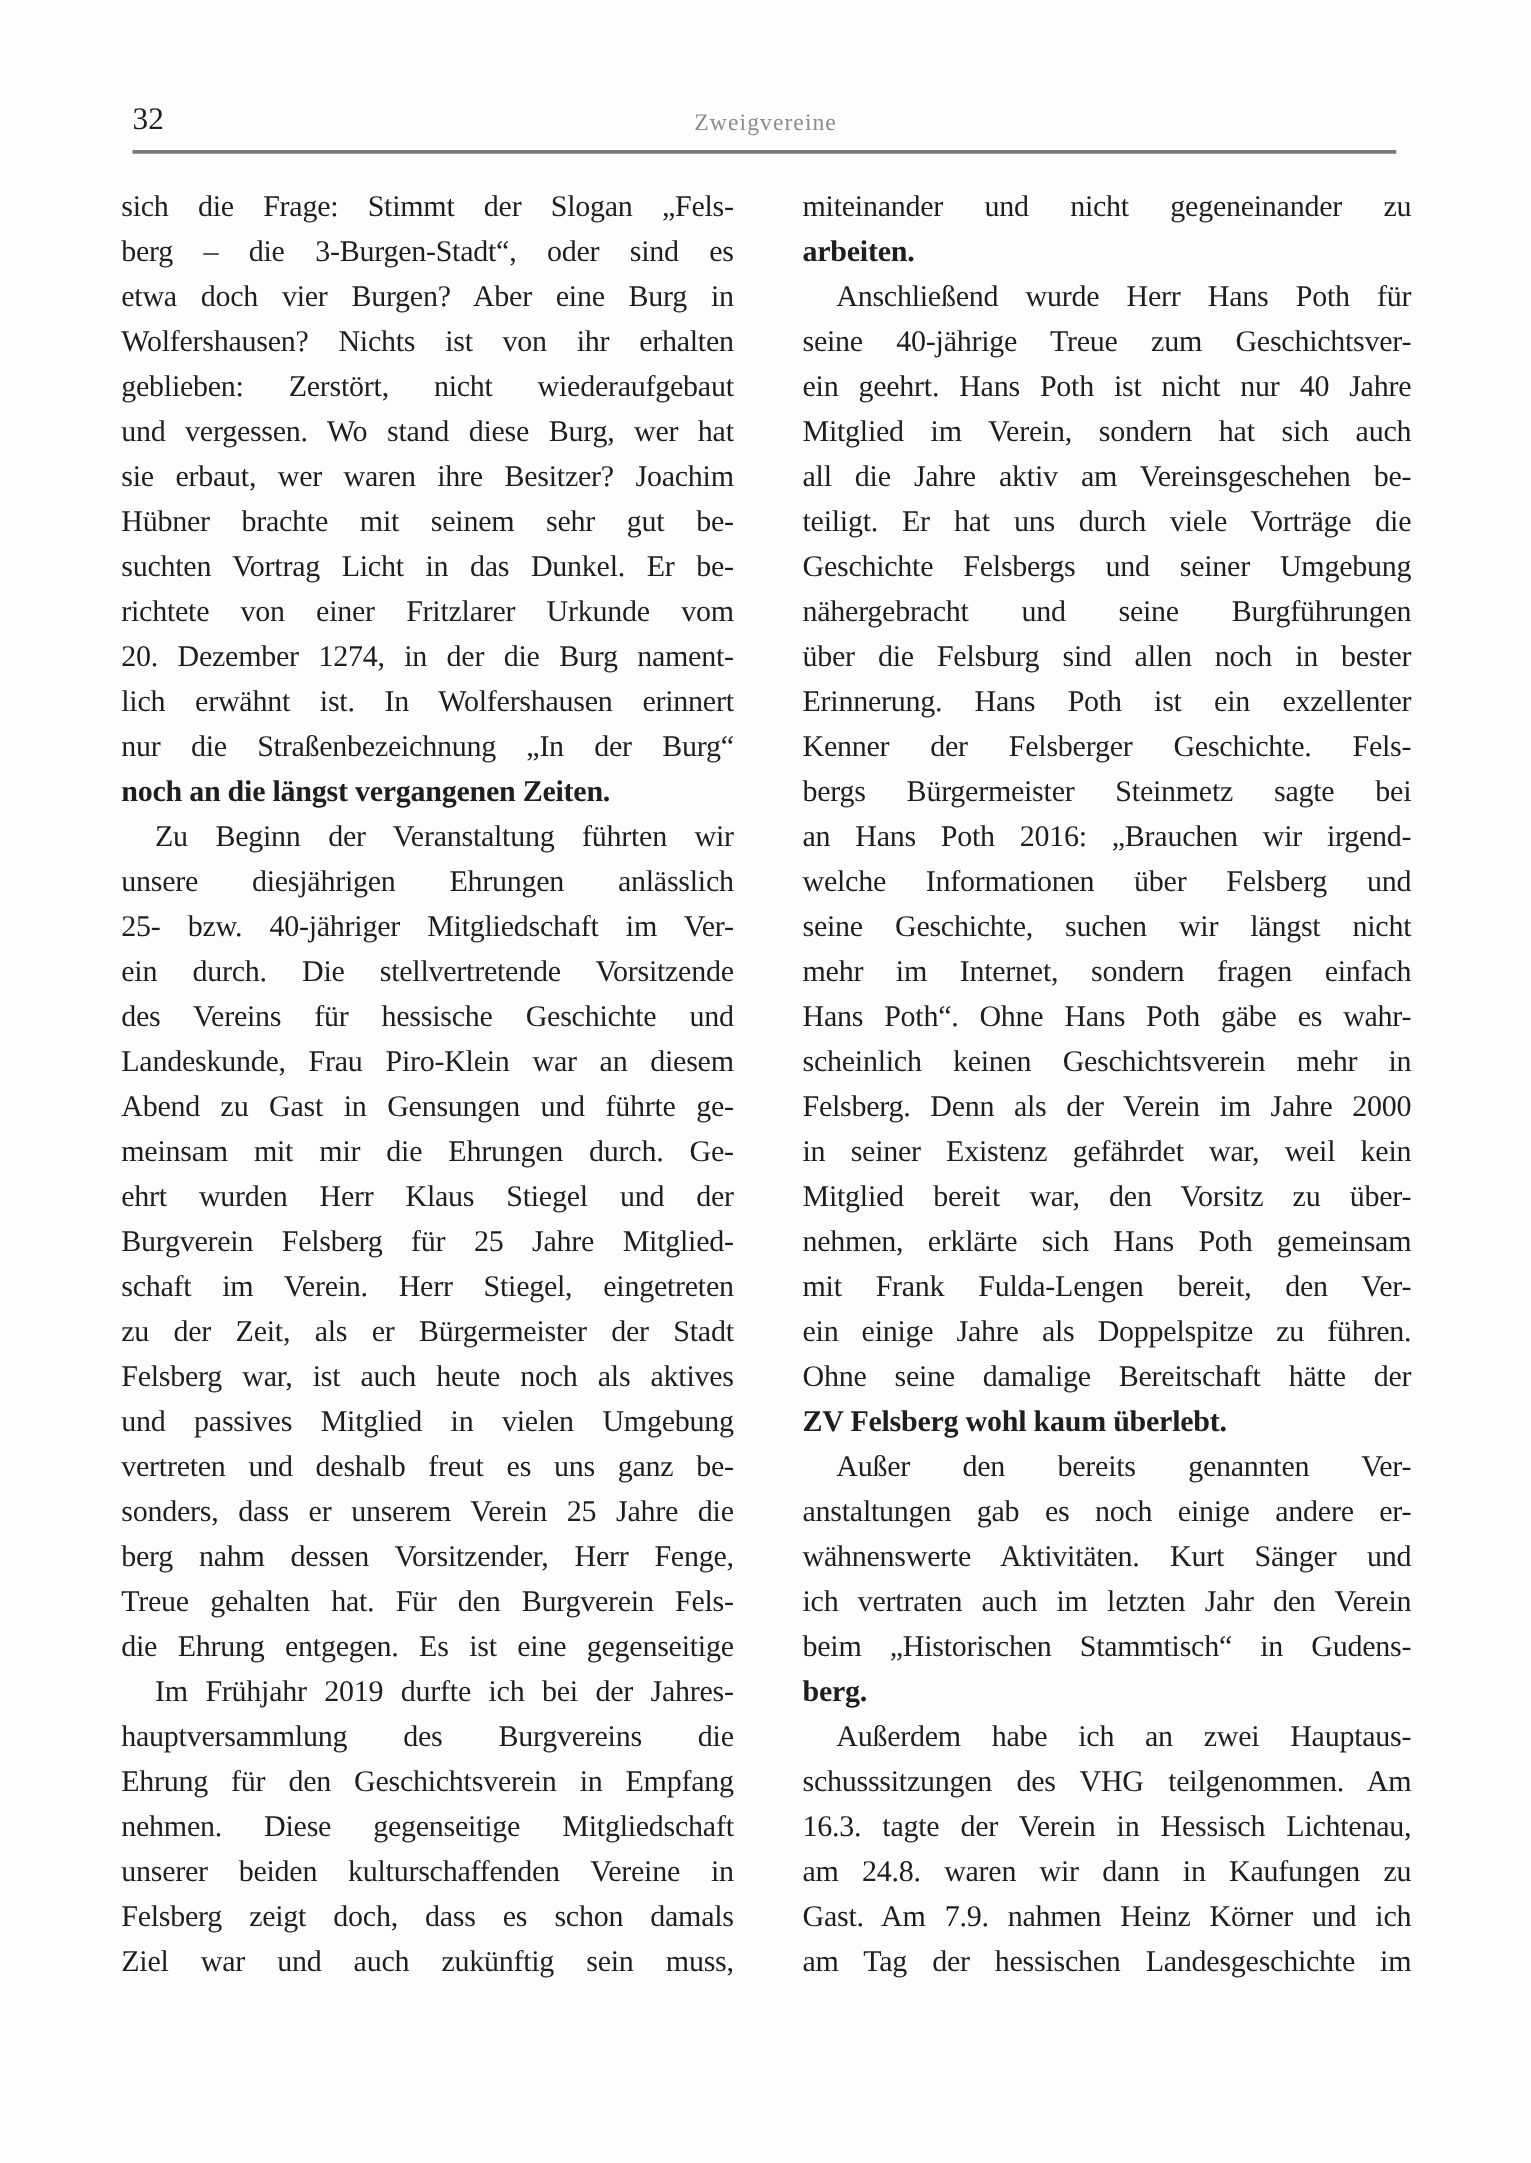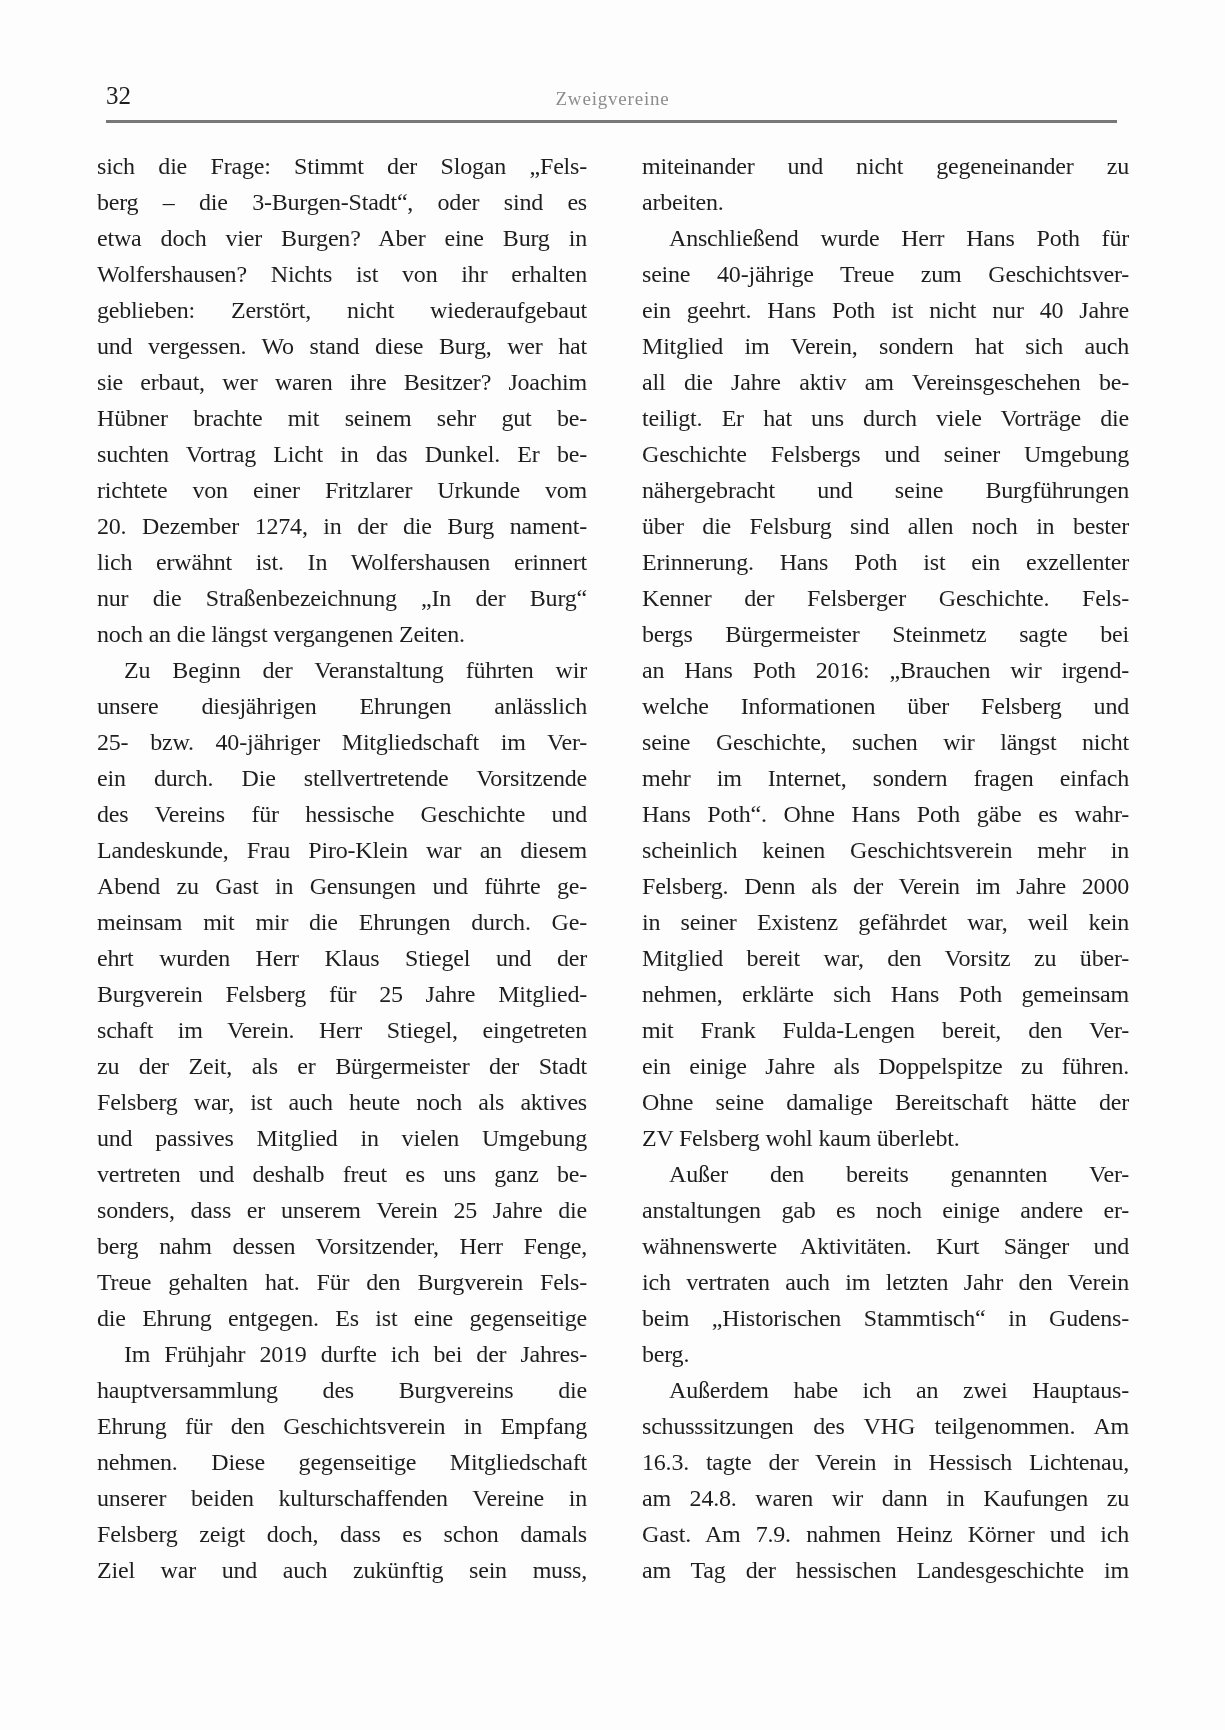--- a/index.html
+++ b/index.html
@@ -35,21 +35,21 @@
     letter-spacing:-0.2px;
   }
   .col-left  { left:97px; width:490px; }
   .col-right { left:630px; width:487px;margin-left:12px; }
   .line {
     height:36px; line-height:36px;
     text-align:justify;
     text-align-last:justify;
     overflow:visible;
   }
-  .line.para-end { text-align-last:left; }
+  .line.para-end { text-align-last:left;font-weight:bold; }
   .line.indent { text-indent:27px; }
 </style>
 </head>
 <body>
 
 <div class="page" style="--page-bg: #fdfdfd; --text-color: #1e1e1e; --header-gray: #8d8d8d; --rule-color: #787878;">
   <div class="page-number">32</div>
   <div class="running-title">Zweigvereine</div>
   <div class="header-rule"></div>
   <div class="col col-left">

